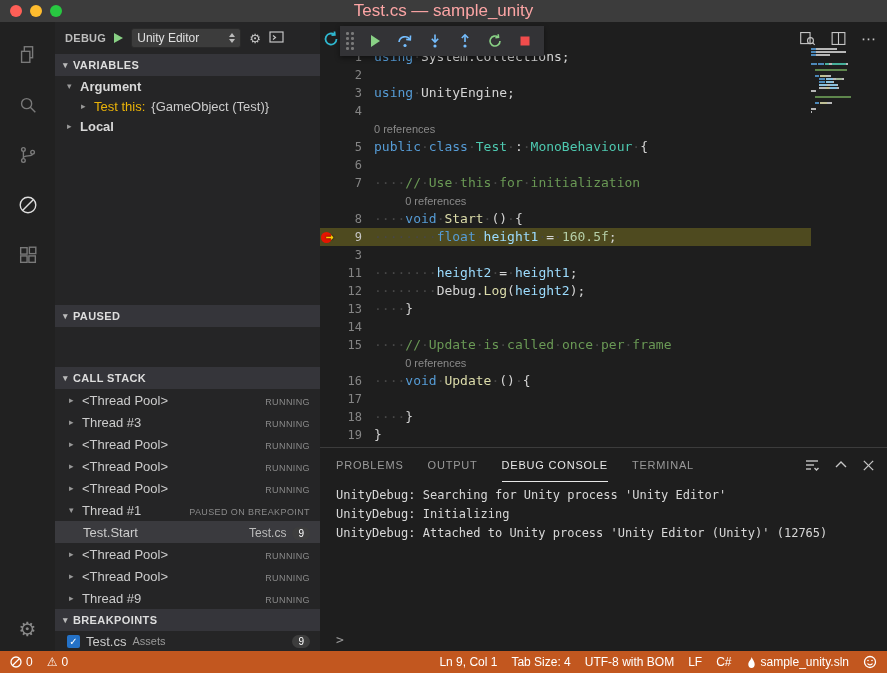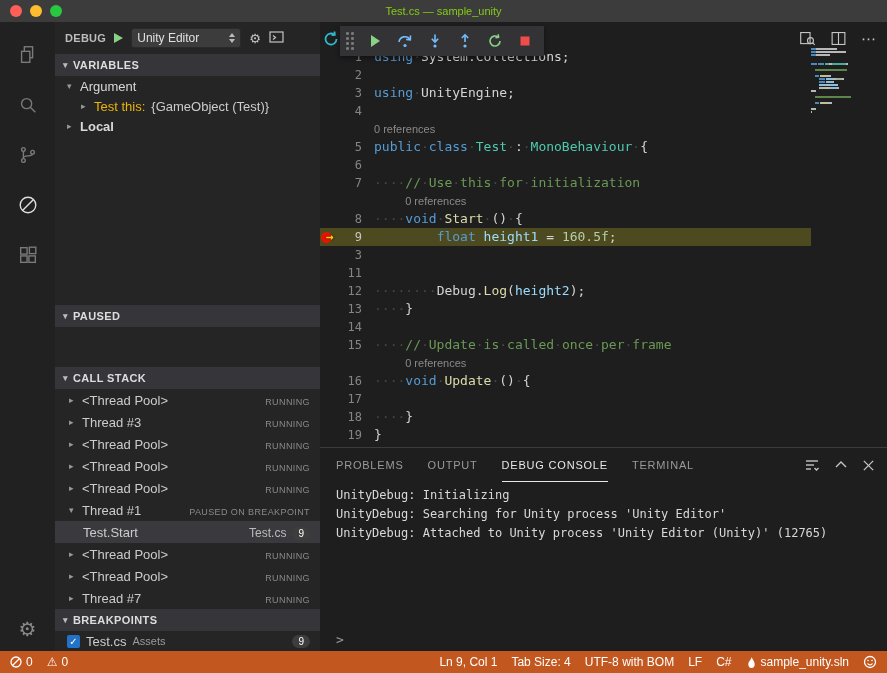--- a/index.html
+++ b/index.html
@@ -3,21 +3,21 @@
 <meta charset="utf-8">
 <style>
   * { margin:0; padding:0; box-sizing:border-box; }
   html,body { width:887px; height:673px; overflow:hidden; background:#1e1e1e;
               font-family:"Liberation Sans", sans-serif; }
   .app { width:887px; height:673px; display:flex; flex-direction:column; }
 
   
   .titlebar { height:22px; background:#3c3c3c; position:relative; flex:none;
               display:flex; align-items:center; justify-content:center; }
-  .titlebar .title { font-size:11px; color:#84cc16; }
+  .titlebar .title { font-size:17px; color:#fca5a5; }
   .traffic { position:absolute; left:10px; top:5px; display:flex; gap:8px; }
   .tl { width:12px; height:12px; border-radius:50%; }
   .tl.red{background:#ff5f57}.tl.yel{background:#febc2e}.tl.grn{background:#28c841}
 
   .main { flex:1; display:flex; min-height:0; }
 
   
   .activitybar { width:55px; background:#212121; flex:none; display:flex;
                  flex-direction:column; align-items:center; padding:8px 0 10px; }
   .ab-item { width:55px; height:50px; display:flex; align-items:center; justify-content:center; opacity:.85; }
@@ -194,21 +194,21 @@
       </div>
 
       <div class="section" style="height:251px">
         <div class="sec-header">
           <span class="sec-twisty">▾</span>
           <span>VARIABLES</span>
         </div>
         <div class="sec-body" id="variables-body">
             <div class="tree-row" style="padding-left: 12px;">
               <span class="twisty">▾</span>
-              <span class="scope-name" style="font-weight: normal;">Argument</span>
+              <span class="scope-name" style="font-weight: bold;">Argument</span>
             </div>
             <div class="tree-row" style="padding-left: 26px;">
               <span class="twisty">▸</span>
               <span class="var-name">Test this:</span>
               <span class="var-value">{GameObject (Test)}</span>
             </div>
             <div class="tree-row" style="padding-left: 12px;">
               <span class="twisty">▸</span>
               <span class="scope-name" style="font-weight: bold;">Local</span>
             </div>
@@ -287,21 +287,21 @@
             <div class="cs-row">
               <div class="cs-left">
                 <span class="twisty">▸</span>
                 <span>&lt;Thread Pool&gt;</span>
               </div>
               <div class="cs-right"><span class="cs-status">RUNNING</span></div>
             </div>
             <div class="cs-row">
               <div class="cs-left">
                 <span class="twisty">▸</span>
-                <span>Thread #7</span>
+                <span>Thread #9</span>
               </div>
               <div class="cs-right"><span class="cs-status">RUNNING</span></div>
             </div>
           </div>
       </div>
 
       <div class="section" style="flex:1">
         <div class="sec-header">
           <span class="sec-twisty">▾</span>
           <span>BREAKPOINTS</span>
@@ -452,20 +452,21 @@
               <div class="lnum">9</div>
               <div class="ltext"><span class="ws">········</span><span style="color: rgb(86, 156, 214);">float</span><span class="ws">·</span><span style="color: rgb(156, 220, 254);">height1</span><span class="ws">·</span><span style="color: rgb(212, 212, 212);">=</span><span class="ws">·</span><span style="color: rgb(181, 206, 168);">160.5f</span><span style="color: rgb(212, 212, 212);">;</span></div>
             </div>
             <div class="code-row">
               <div class="glyph"></div>
               <div class="lnum">3</div>
             </div>
             <div class="code-row">
               <div class="glyph"></div>
               <div class="lnum">11</div>
+              <div class="ltext"><span class="ws">········</span><span style="color: rgb(156, 220, 254);">height2</span><span class="ws">·</span><span style="color: rgb(212, 212, 212);">=</span><span class="ws">·</span><span style="color: rgb(156, 220, 254);">height1</span><span style="color: rgb(212, 212, 212);">;</span></div>
             </div>
             <div class="code-row">
               <div class="glyph"></div>
               <div class="lnum">12</div>
               <div class="ltext"><span class="ws">········</span><span style="color: rgb(212, 212, 212);">Debug</span><span style="color: rgb(212, 212, 212);">.</span><span style="color: rgb(220, 220, 170);">Log</span><span style="color: rgb(212, 212, 212);">(</span><span style="color: rgb(156, 220, 254);">height2</span><span style="color: rgb(212, 212, 212);">);</span></div>
             </div>
             <div class="code-row">
               <div class="glyph"></div>
               <div class="lnum">13</div>
               <div class="ltext"><span class="ws">····</span><span style="color: rgb(212, 212, 212);">}</span></div>
@@ -554,22 +555,22 @@
               </svg>
           </span>
           <span>
             <svg width="13" height="13" viewBox="0 0 14 14">
                 <line x1="2" y1="2" x2="12" y2="12"></line>
                 <line x1="12" y1="2" x2="2" y2="12"></line>
               </svg>
           </span>
         </div>
         <div class="console" id="console">
+            <div class="console-line">UnityDebug: Searching for Unity process 'Unity Editor'</div>
             <div class="console-line">UnityDebug: Initializing</div>
-            <div class="console-line">UnityDebug: Searching for Unity process 'Unity Editor'</div>
             <div class="console-line">UnityDebug: Attached to Unity process 'Unity Editor (Unity)' (12765)</div>
           </div>
         <div class="prompt">&gt;</div>
       </div>
     </div>
   </div>
 
   <div class="statusbar">
     <span class="sb-item">
       <svg width="12" height="12" viewBox="0 0 12 12">

